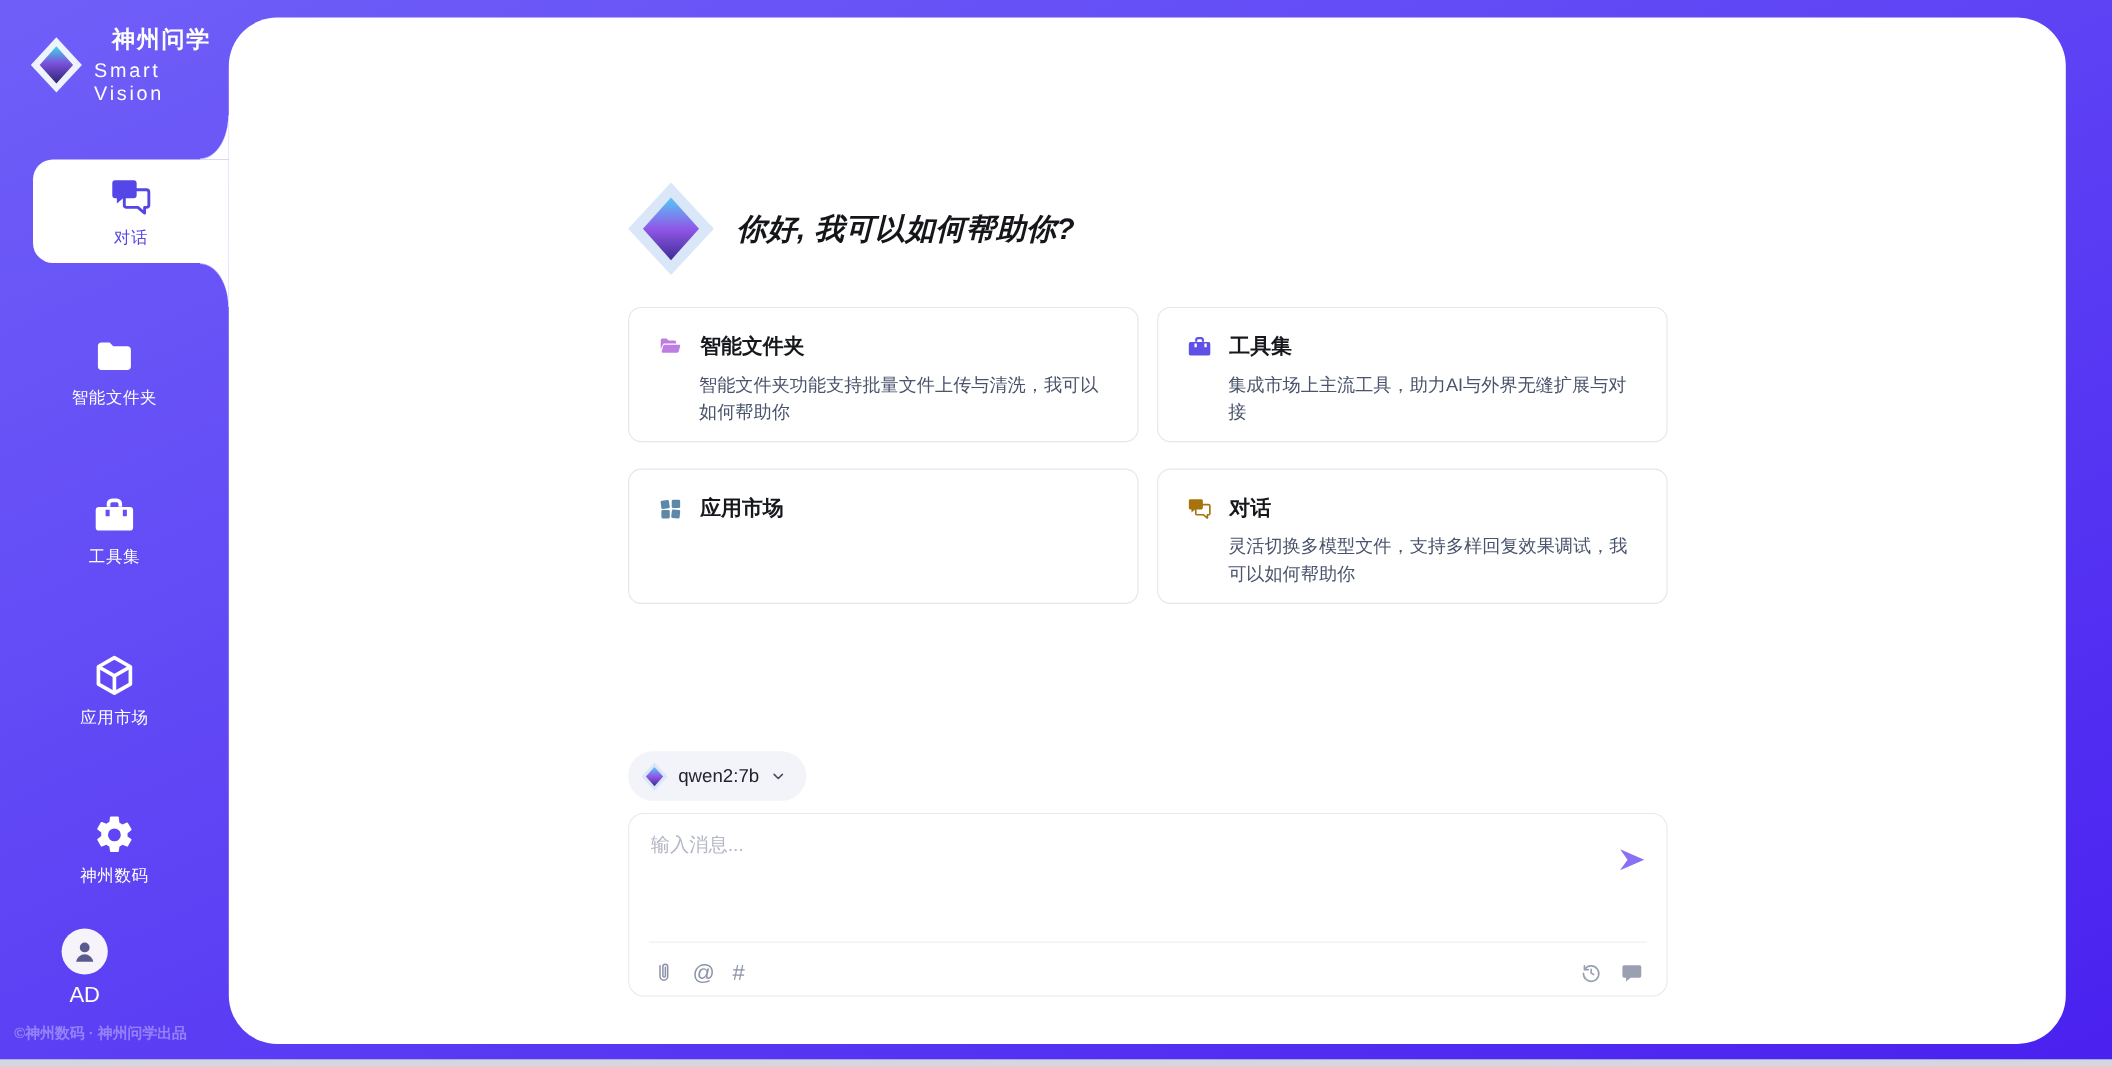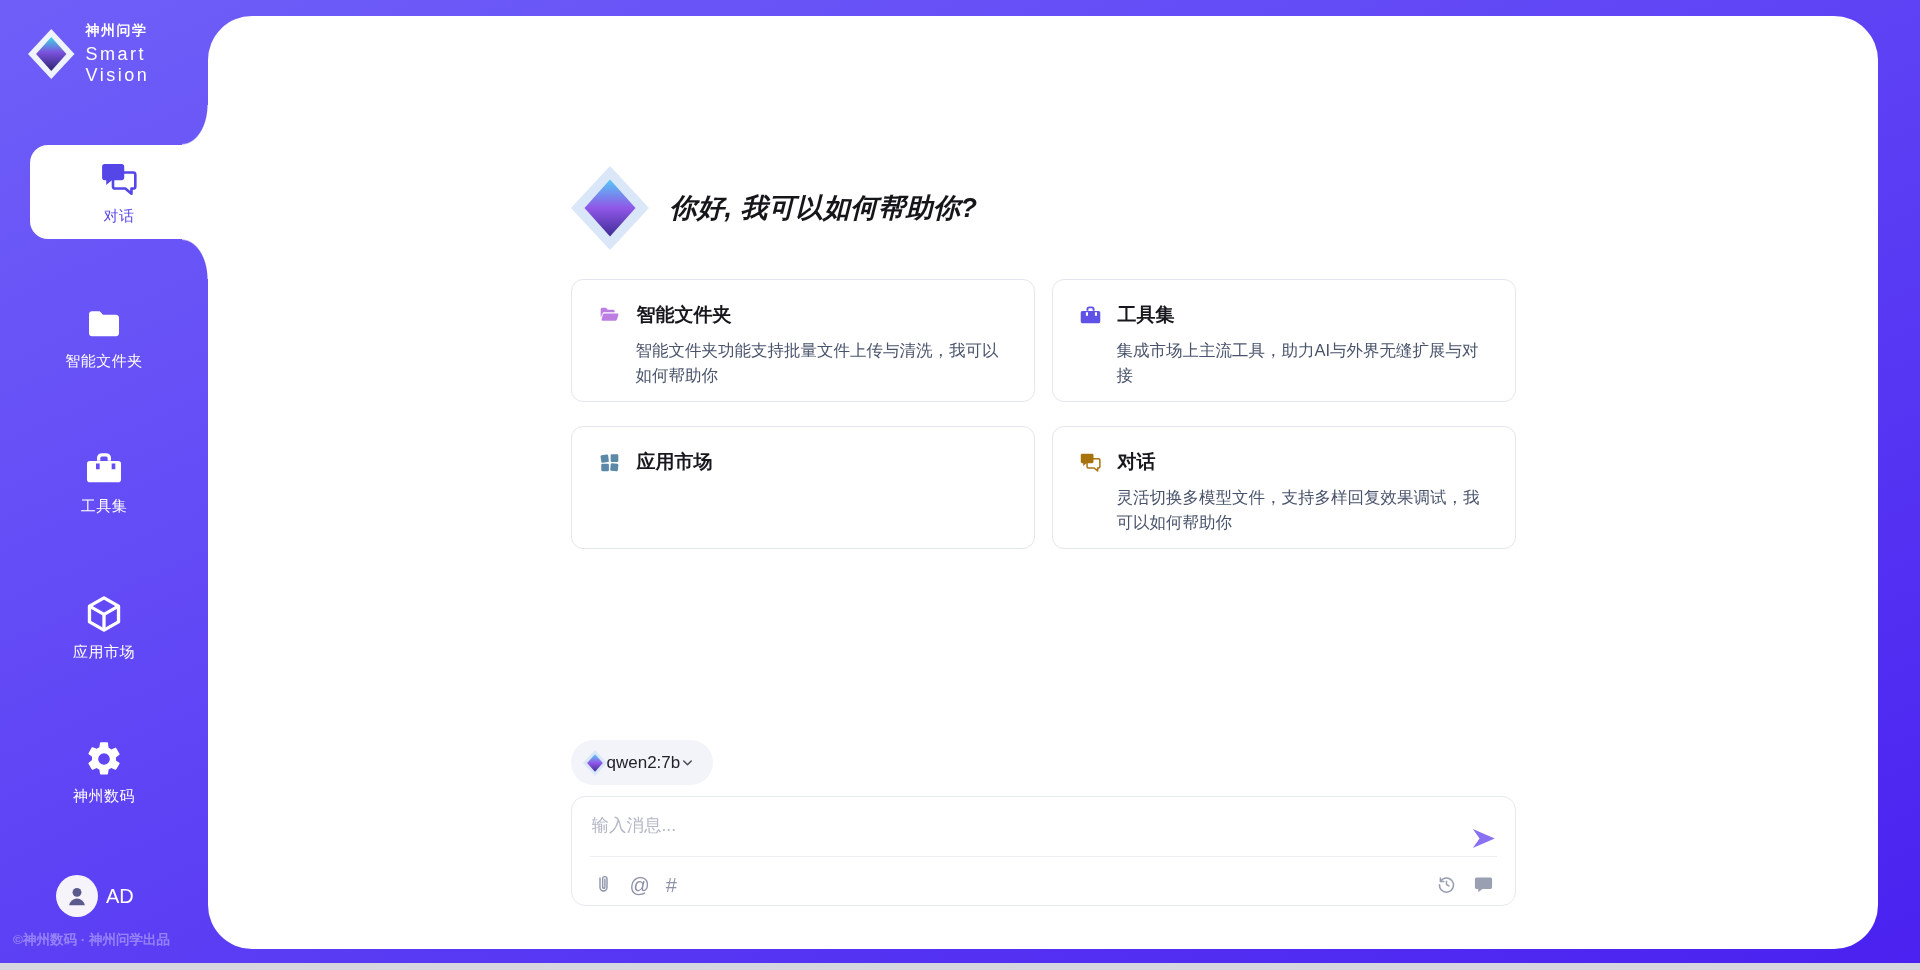--- a/index.html
+++ b/index.html
@@ -7,57 +7,57 @@
   body {
     position:relative; overflow:hidden;
     font-family:"Liberation Sans","DejaVu Sans",sans-serif;
     background:linear-gradient(155deg,#6f5ff8 0%,#5b3ef4 55%,#4a21f0 100%);
   }
   .bottom-strip { position:absolute; left:0; right:0; bottom:0; height:7px; background:#d6d7de; }
 
   
   .sidebar { position:absolute; left:0; top:0; width:208px; height:963px; z-index:2; }
   .brand { position:absolute; top:22px; left:28px; display:flex; align-items:center; gap:11px; }
-  .brand-name { color:#fff; font-size:14px; font-weight:bold; letter-spacing:1.5px; }
+  .brand-name { color:#fff; font-size:21px; font-weight:bold; letter-spacing:1.5px;text-align:center; }
   .brand-sub { color:#fff; font-size:18px; letter-spacing:2.5px; margin-top:4px; }
   .nav { position:absolute; top:145px; left:0; width:208px; }
   .nav-item { position:relative; height:94px; margin-bottom:51px; display:flex; flex-direction:column;
               align-items:center; justify-content:center; color:#fff; cursor:pointer; }
   .nav-icon { display:block; }
   .nav-icon svg { display:block; }
   .nav-label { font-size:15px; margin-top:8px; letter-spacing:.5px; }
   .nav-item.active { background:#fff; margin-left:30px; border-radius:18px 0 0 18px; color:#5546e8; }
   .curve { position:absolute; right:0; width:26px; height:40px; pointer-events:none; }
   .curve-top { top:-40px; background:radial-gradient(26px 40px at 0 0, rgba(255,255,255,0) 96%, #fff 100%); }
   .curve-bottom { bottom:-40px; background:radial-gradient(26px 40px at 0 100%, rgba(255,255,255,0) 96%, #fff 100%); }
-  .user { position:absolute; left:56px; bottom:46px; display:flex; align-items:center; gap:8px; cursor:pointer; }
+  .user { position:absolute; left:56px; bottom:46px; display:flex; align-items:center; gap:8px; cursor:pointer;flex-direction:column; }
   .avatar { width:42px; height:42px; border-radius:50%; background:#f6f3fb; display:flex; align-items:center; justify-content:center; }
   .user-name { color:#fff; font-size:20px; }
   .side-footer { position:absolute; left:13px; bottom:14px; font-size:13.5px; color:rgba(255,255,255,.35); white-space:nowrap;font-weight:bold; }
 
   
   .panel { position:absolute; left:208px; top:16px; width:1670px; height:933px; background:#fff; border-radius:44px; z-index:1; }
   .content { position:relative; width:945px; height:100%; margin:0 auto; }
 
   .greeting { position:absolute; top:150px; left:0; display:flex; align-items:center; gap:21px;font-style:italic; }
   .greeting h1 { font-size:27px; font-weight:bold; color:#15161a; letter-spacing:.5px; }
 
   .cards { position:absolute; top:263px; left:0; right:0; display:grid; grid-template-columns:1fr 1fr;
            column-gap:17px; row-gap:24px; }
   .card { height:123px; border:1px solid #e3e6ef; border-radius:12px; background:#fff; padding:22px 26px; cursor:pointer; }
   .card-head { display:flex; align-items:center; gap:16px; }
   .card-icon { display:flex; }
   .card-title { font-size:19px; font-weight:bold; color:#17181d; }
   .card-desc { margin:10px 0 0 38px; font-size:16.5px; line-height:1.5; color:#49536b; }
 
   .composer { position:absolute; left:0; right:0; bottom:43px; }
-  .model-pill { display:inline-flex; align-items:center; height:45px; padding:0 18px 0 12px;
+  .model-pill { display:inline-flex; align-items:center; gap:10px; height:45px; padding:0 18px 0 12px;
                 border:none; border-radius:23px; background:#f3f4f9; font-family:inherit;
                 font-size:17px; color:#23242b; margin-bottom:11px; cursor:pointer; }
-  .input-card { position:relative; height:110px; border:1px solid #e7e9f1; border-radius:14px; background:#fff; }
+  .input-card { position:relative; height:167px; border:1px solid #e7e9f1; border-radius:14px; background:#fff; }
   .input-card textarea { position:absolute; top:16px; left:20px; right:64px; height:48px; border:none; outline:none;
                 resize:none; background:transparent; font-family:inherit; font-size:17.5px; color:#333; }
   .input-card textarea::placeholder { color:#b3b7c6; }
   .send { position:absolute; right:18px; top:28px; border:none; background:none; padding:0; cursor:pointer; color:#8a70f2; }
   .divider { position:absolute; left:18px; right:18px; bottom:48px; height:1px; background:#ededf3; }
   .tools { position:absolute; left:21px; right:21px; bottom:10px; display:flex; align-items:center; gap:16px; }
   .tool-btn { border:none; background:none; padding:0; cursor:pointer; color:#8d93a8; display:flex; align-items:center; }
   .tool-glyph { font-size:20px; line-height:20px; color:#8d93a8; font-family:"Liberation Sans","DejaVu Sans",sans-serif; }
   .tools .spacer { flex:1; }
   .tool-btn.right { color:#99a0b2; }

